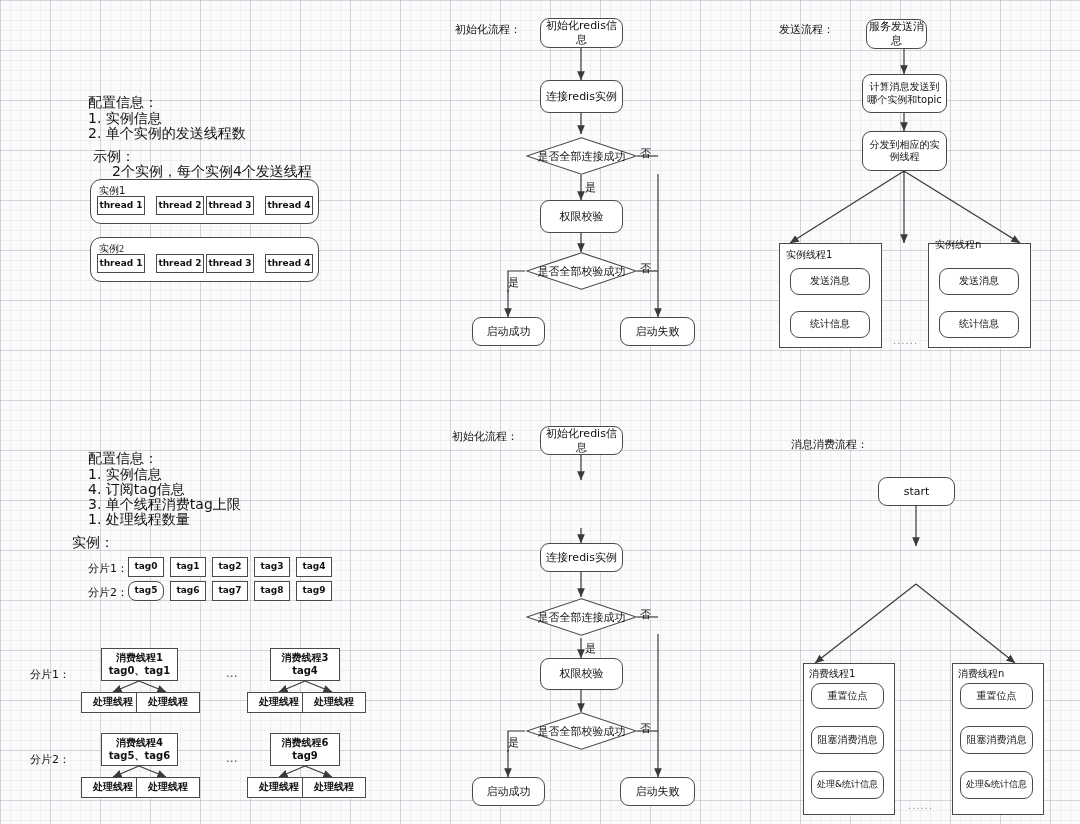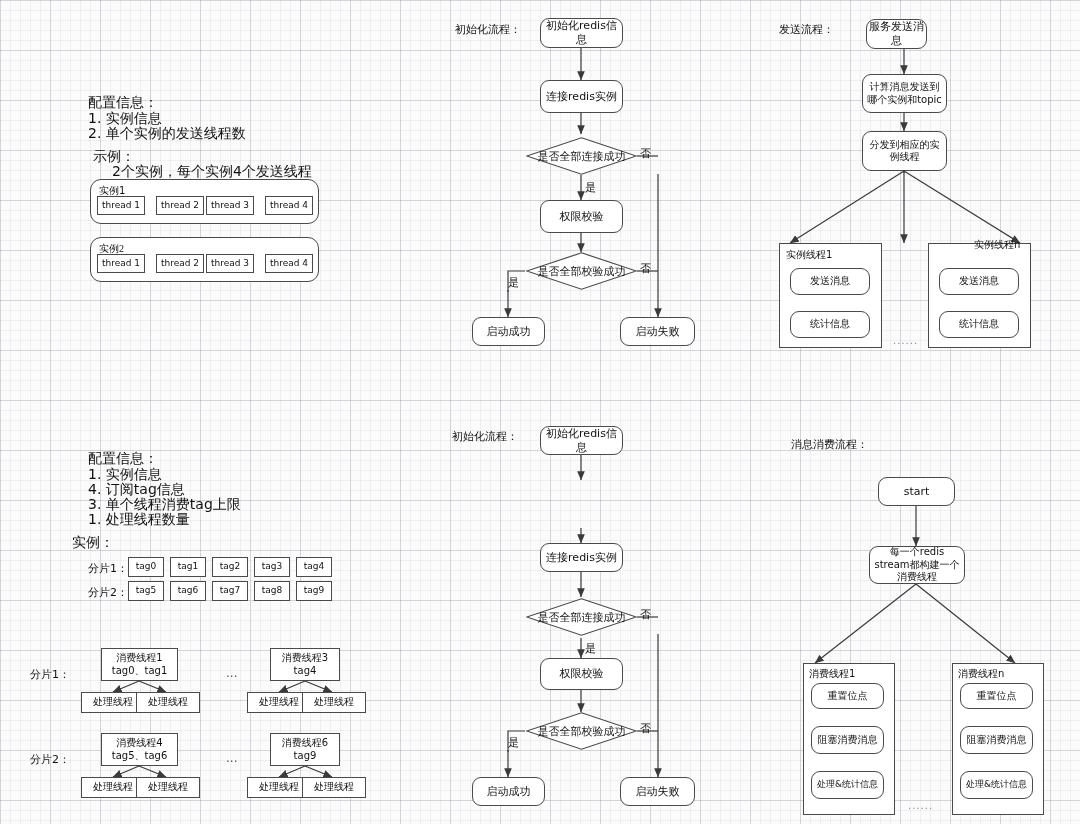--- a/index.html
+++ b/index.html
@@ -16,21 +16,21 @@
     position:relative;overflow:hidden;
     -webkit-font-smoothing:antialiased;
   }
   #canvas{position:absolute;inset:0;}
   svg.lines{position:absolute;left:0;top:0;width:1080px;height:824px;pointer-events:none;}
 
   .node{position:absolute;box-sizing:border-box;display:flex;align-items:center;
         justify-content:center;text-align:center;background:#fff;
         border:1.2px solid #4a4a4a;color:#111;line-height:1.25;}
   .rnd{border-radius:9px;}
-  .sq{border-radius:0;}
+  .sq{border-radius:0;font-weight:bold;}
   .f11{font-size:11px;}
   .f10{font-size:10px;}
   .f9{font-size:9px;}
 
   .diamond{position:absolute;box-sizing:border-box;}
   .diamond .dshape{position:absolute;inset:0;}
   .diamond .dtxt{position:absolute;inset:0;display:flex;align-items:center;
                  justify-content:center;font-size:11px;color:#111;white-space:nowrap;}
 
   .label{position:absolute;font-size:11px;color:#111;white-space:nowrap;}
@@ -168,41 +168,41 @@
   <div class="node rnd f11" style="left:866px;top:19px;width:61px;height:30px;">服务发送消息</div>
   <div class="node rnd f10" style="left:862px;top:74px;width:85px;height:39px;padding:0 4px;">计算消息发送到哪个实例和topic</div>
   <div class="node rnd f10" style="left:862px;top:131px;width:85px;height:40px;padding:0 4px;">分发到相应的实例线程</div>
 
   <div class="groupsq" style="left:779px;top:243px;width:103px;height:105px;"></div>
   <div class="grouplabel" style="left:786px;top:248px;">实例线程1</div>
   <div class="node rnd f10" style="left:790px;top:268px;width:80px;height:27px;">发送消息</div>
   <div class="node rnd f10" style="left:790px;top:311px;width:80px;height:27px;">统计信息</div>
 
   <div class="groupsq" style="left:928px;top:243px;width:103px;height:105px;"></div>
-  <div class="grouplabel" style="left:935px;top:238px;margin-left:39px;">实例线程n</div>
+  <div class="grouplabel" style="left:935px;top:238px;">实例线程n</div>
   <div class="node rnd f10" style="left:939px;top:268px;width:80px;height:27px;">发送消息</div>
   <div class="node rnd f10" style="left:939px;top:311px;width:80px;height:27px;">统计信息</div>
   <div class="ellip" style="left:893px;top:335px;">......</div>
 
   <div class="blocktext" style="left:88px;top:448px;">配置信息：</div>
   <div class="blocktext" style="left:88px;top:464px;">1. 实例信息</div>
   <div class="blocktext" style="left:88px;top:479px;">4. 订阅tag信息</div>
   <div class="blocktext" style="left:88px;top:494px;">3. 单个线程消费tag上限</div>
   <div class="blocktext" style="left:88px;top:509px;">1. 处理线程数量</div>
   <div class="blocktext" style="left:72px;top:505px;margin-top:27px;">实例：</div>
 
   <div class="label f11" style="left:88px;top:561px;">分片1：</div>
   <div class="node sq f9" style="left:128px;top:557px;width:36px;height:20px;">tag0</div>
   <div class="node sq f9" style="left:170px;top:557px;width:36px;height:20px;">tag1</div>
   <div class="node sq f9" style="left:212px;top:557px;width:36px;height:20px;">tag2</div>
   <div class="node sq f9" style="left:254px;top:557px;width:36px;height:20px;">tag3</div>
   <div class="node sq f9" style="left:296px;top:557px;width:36px;height:20px;">tag4</div>
 
   <div class="label f11" style="left:88px;top:585px;">分片2：</div>
-  <div class="node sq f9" style="left:128px;top:581px;width:36px;height:20px;">tag5</div>
+  <div class="node sq f9" style="left:128px;top:581px;width:36px;height:20px;border-radius:8px;">tag5</div>
   <div class="node sq f9" style="left:170px;top:581px;width:36px;height:20px;">tag6</div>
   <div class="node sq f9" style="left:212px;top:581px;width:36px;height:20px;">tag7</div>
   <div class="node sq f9" style="left:254px;top:581px;width:36px;height:20px;">tag8</div>
   <div class="node sq f9" style="left:296px;top:581px;width:36px;height:20px;">tag9</div>
 
   <div class="label f11" style="left:30px;top:667px;">分片1：</div>
   <div class="node sq f10" style="left:101px;top:648px;width:77px;height:33px;flex-direction:column;">
     <span>消费线程1</span>
     <span>tag0、tag1</span>
   </div>
@@ -254,21 +254,20 @@
   <div class="node rnd f11" style="left:472px;top:777px;width:73px;height:29px;">启动成功</div>
   <div class="node rnd f11" style="left:620px;top:777px;width:75px;height:29px;">启动失败</div>
 
   <div class="label f10" style="left:585px;top:641px;">是</div>
   <div class="label f10" style="left:640px;top:607px;">否</div>
   <div class="label f10" style="left:508px;top:735px;">是</div>
   <div class="label f10" style="left:640px;top:721px;">否</div>
 
   <div class="sectitle" style="left:791px;top:429px;margin-top:8px;">消息消费流程：</div>
   <div class="node rnd f11" style="left:878px;top:477px;width:77px;height:29px;">start</div>
-  <div class="node rnd f10" style="left:869px;top:546px;width:96px;height:38px;padding:0 4px;">每一个redis stream都构建一个消费线程</div>
 
   <div class="groupsq" style="left:803px;top:663px;width:92px;height:152px;"></div>
   <div class="grouplabel" style="left:809px;top:667px;">消费线程1</div>
   <div class="node rnd f10" style="left:811px;top:683px;width:73px;height:26px;">重置位点</div>
   <div class="node rnd f10" style="left:811px;top:726px;width:73px;height:28px;">阻塞消费消息</div>
   <div class="node rnd f9" style="left:811px;top:771px;width:73px;height:28px;">处理&amp;统计信息</div>
 
   <div class="groupsq" style="left:952px;top:663px;width:92px;height:152px;"></div>
   <div class="grouplabel" style="left:958px;top:667px;">消费线程n</div>
   <div class="node rnd f10" style="left:960px;top:683px;width:73px;height:26px;">重置位点</div>

